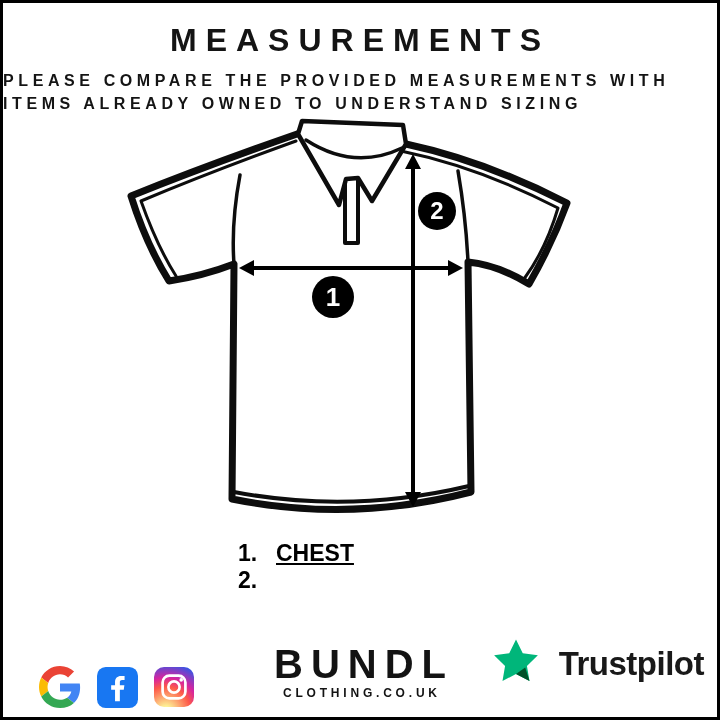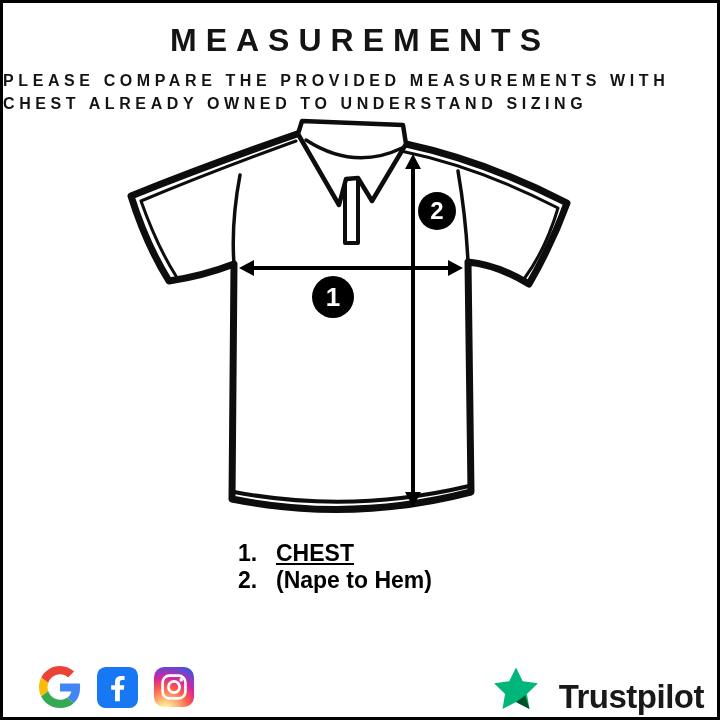--- a/index.html
+++ b/index.html
@@ -23,32 +23,32 @@
   .legend{position:absolute;left:235px;top:537px;display:flex;flex-direction:column;gap:1px;}
   .legend-row{display:flex;align-items:baseline;font-size:23px;font-weight:700;line-height:26px;color:#000;}
   .legend-num{display:inline-block;width:38px;}
   .legend-name{margin-right:7px;text-decoration:underline;}
   
   .social{position:absolute;left:36px;top:663px;display:flex;align-items:center;gap:16px;}
   .social svg{display:block;}
   .brand{position:absolute;left:50%;top:641px;transform:translateX(-50%);text-align:center;white-space:nowrap;}
   .brand-name{font-size:40px;font-weight:800;letter-spacing:8px;color:#131313;line-height:40px;margin-right:-8px;}
   .brand-domain{font-size:12px;font-weight:700;letter-spacing:3.8px;color:#131313;margin-top:2px;margin-right:-3.8px;}
-  .trustpilot{position:absolute;right:13px;top:664px;display:flex;align-items:flex-end;gap:20px;}
+  .trustpilot{position:absolute;right:13px;top:636px;display:flex;align-items:center;gap:20px;}
   .trustpilot-label{font-size:33px;font-weight:600;letter-spacing:-0.5px;color:#191919;}
 </style>
 </head>
 <body>
 
 <div class="frame">
 
   <div class="title">MEASUREMENTS</div>
   <div class="subtitle">
     <div>PLEASE COMPARE THE PROVIDED MEASUREMENTS WITH</div>
-    <div>CHEST ALREADY OWNED TO UNDERSTAND SIZING</div>
+    <div>ITEMS ALREADY OWNED TO UNDERSTAND SIZING</div>
   </div>
 
   <svg class="diagram" viewBox="0 0 720 720" xmlns="http://www.w3.org/2000/svg">
     <g fill="none" stroke="#0d0d0d" stroke-linecap="round" stroke-linejoin="round">
 
       <path fill="#ffffff" stroke-width="7" d="M 297 130
            Q 205 162 128 193
            Q 143 241 166 278
            Q 200 273 231 261
            L 229 496
@@ -96,21 +96,20 @@
     </g>
   </svg>
 
   <div class="legend">
     <div class="legend-row">
       <span class="legend-num">1.</span>
       <span class="legend-name">CHEST</span>
     </div>
     <div class="legend-row">
       <span class="legend-num">2.</span>
-      <span class="legend-detail">(Nape to Hem)</span>
     </div>
   </div>
 
   <div class="social">
     <span>
       <svg width="42" height="42" viewBox="0 0 48 48">
         <path fill="#EA4335" d="M24 9.5c3.54 0 6.71 1.22 9.21 3.6l6.85-6.85C35.9 2.38 30.47 0 24 0 14.62 0 6.51 5.38 2.56 13.22l7.98 6.19C12.43 13.72 17.74 9.5 24 9.5z"></path>
         <path fill="#4285F4" d="M46.98 24.55c0-1.57-.15-3.09-.38-4.55H24v9.02h12.94c-.58 2.96-2.26 5.48-4.78 7.18l7.73 6c4.51-4.18 7.09-10.36 7.09-17.65z"></path>
         <path fill="#FBBC05" d="M10.53 28.59c-.48-1.45-.76-2.99-.76-4.59s.27-3.14.76-4.59l-7.98-6.19C.92 16.46 0 20.12 0 24c0 3.88.92 7.54 2.56 10.78l7.97-6.19z"></path>
         <path fill="#34A853" d="M24 48c6.48 0 11.93-2.13 15.89-5.81l-7.73-6c-2.15 1.45-4.92 2.3-8.16 2.3-6.26 0-11.57-4.22-13.47-9.91l-7.98 6.19C6.51 42.62 14.62 48 24 48z"></path>
@@ -134,20 +133,24 @@
           </radialGradient>
         </defs>
         <rect x="0" y="0" width="40" height="40" rx="10" fill="url(#igGrad)"></rect>
         <rect x="8.6" y="8.6" width="22.8" height="22.8" rx="6.8" fill="none" stroke="#fff" stroke-width="2.7"></rect>
         <circle cx="20" cy="20" r="5.6" fill="none" stroke="#fff" stroke-width="2.7"></circle>
         <circle cx="27.2" cy="12.9" r="1.8" fill="#fff"></circle>
       </svg>
     </span>
   </div>
 
+  <div class="brand">
+    <div class="brand-name">BUNDL</div>
+    <div class="brand-domain">CLOTHING.CO.UK</div>
+  </div>
 
   <div class="trustpilot">
     <span>
       <svg width="46" height="45" viewBox="0 0 48 46">
         <polygon fill="#00B67A" points="24,0 31.05,14.29 46.83,16.58 35.41,27.71 38.1,43.4 24,36 9.9,43.4 12.59,27.71 1.17,16.58 16.95,14.29"></polygon>
         <polygon fill="#005128" points="24,36 38.1,43.4 33.6,29.2"></polygon>
       </svg>
     </span>
     <span class="trustpilot-label">Trustpilot</span>
   </div>

